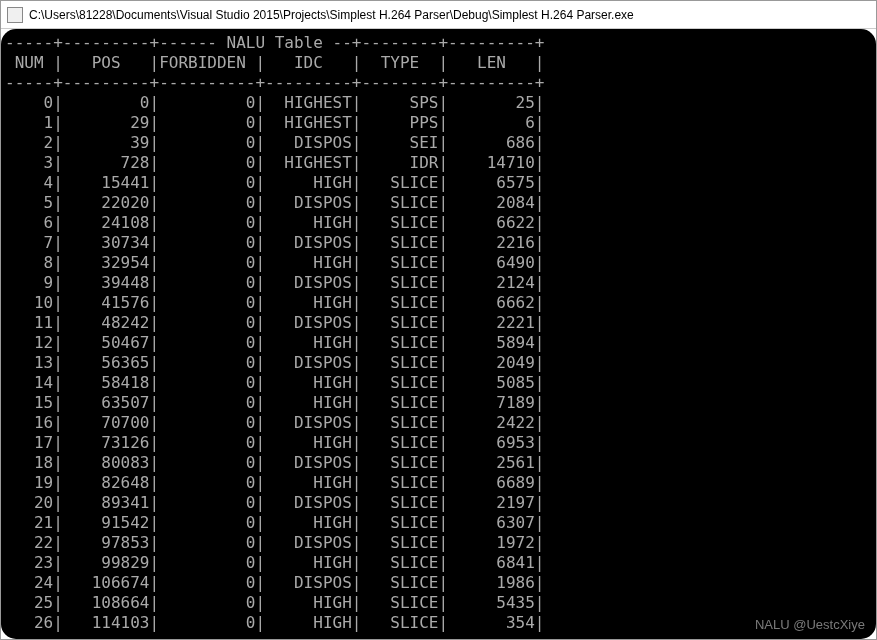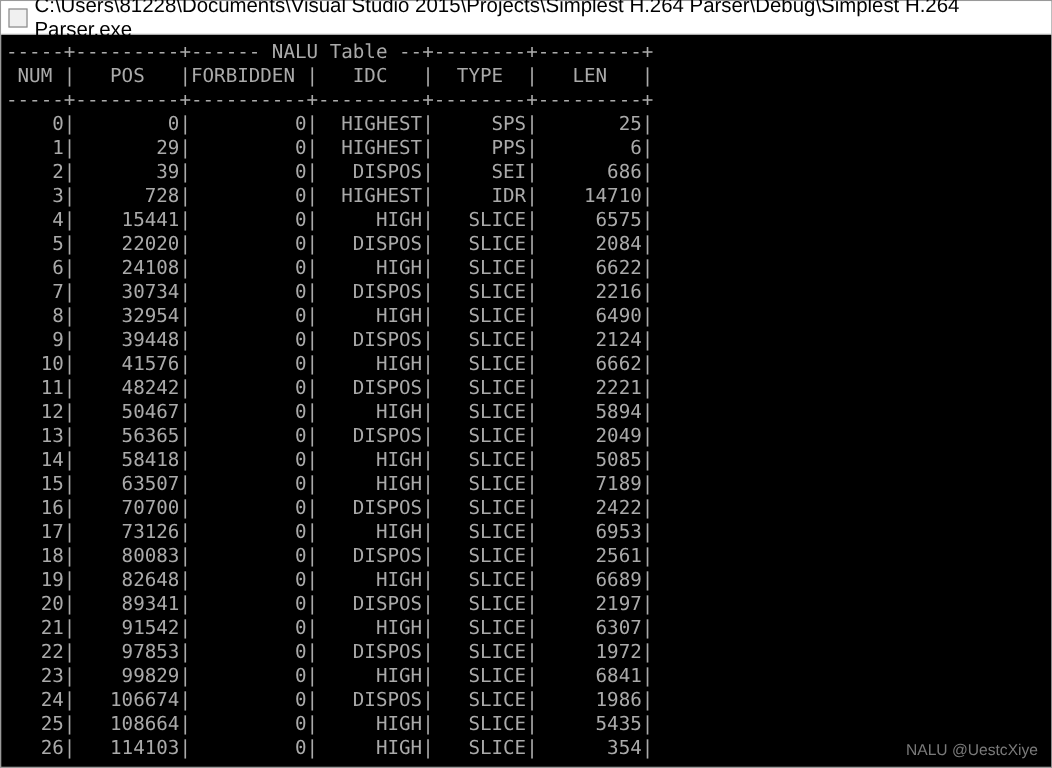--- a/index.html
+++ b/index.html
@@ -22,21 +22,21 @@
       display: flex;
       flex-direction: column;
     }
     .titlebar {
       background: #ffffff;
       height: 28px;
       display: flex;
       align-items: center;
       padding: 0 6px;
       font-family: "Segoe UI", Tahoma, sans-serif;
-      font-size: 17px;
+      font-size: 12px;
       color: #000;
       border-bottom: 1px solid #ccc;
     }
     .titlebar-icon {
       width: 16px;
       height: 16px;
       margin-right: 6px;
       border: 1px solid #888;
       display: inline-block;
       background: #f0f0f0;
@@ -50,20 +50,21 @@
     .console {
       flex: 1;
       background: #000000;
       color: #aaaaaa;
       font-family: "NSimSun", "SimSun", "Consolas", monospace;
       font-size: 16px;
       line-height: 20px;
       padding: 4px 0 0 4px;
       white-space: pre;
       overflow: hidden;
+      border-radius: 15px;
     }
     .watermark {
       position: absolute;
       bottom: 8px;
       right: 12px;
       color: #909090;
       font-family: "Segoe UI", Tahoma, sans-serif;
       font-size: 13px;
       opacity: 0.85;
     }

